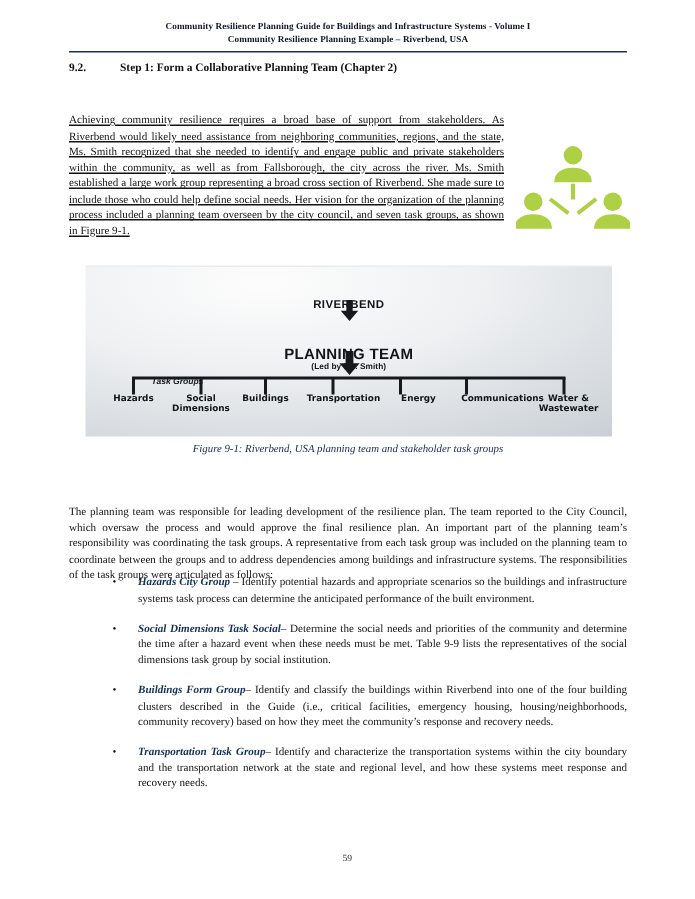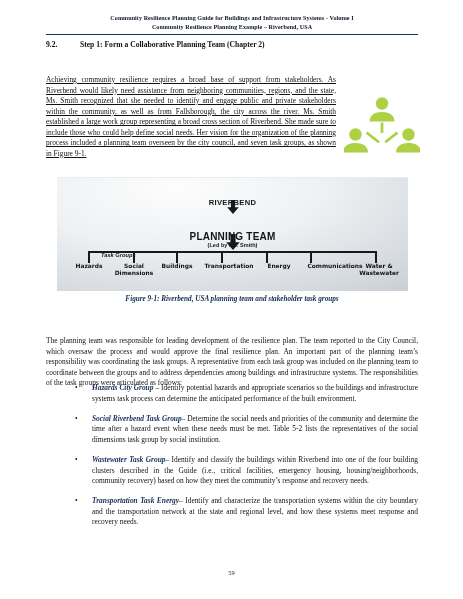--- a/index.html
+++ b/index.html
@@ -189,21 +189,21 @@
   }
 
   
   .fig-caption {
     position: absolute;
     left: 46px;
     top: 295px;
     width: 372px;
     text-align: center;
     font-style: italic;
-    font-weight: bold;
+    font-weight: normal;
     font-size: 7.2px;
     color: #102a4e;
   }
 
   
   .body-para {
     position: absolute;
     left: 46px;
     top: 336px;
     width: 372px;
@@ -341,27 +341,27 @@
 
   <div class="body-para">The planning team was responsible for leading development of the resilience plan. The team reported to the City Council, which oversaw the process and would approve the final resilience plan. An important part of the planning team’s responsibility was coordinating the task groups. A representative from each task group was included on the planning team to coordinate between the groups and to address dependencies among buildings and infrastructure systems. The responsibilities of the task groups were articulated as follows:</div>
 
   <div class="bullets">
     <div class="bullet">
       <span class="dot">•</span>
       <b>Hazards City Group</b><span> – Identify potential hazards and appropriate scenarios so the buildings and infrastructure systems task process can determine the anticipated performance of the built environment.</span>
     </div>
     <div class="bullet">
       <span class="dot">•</span>
-      <b>Social Riverbend Task Group</b><span>– Determine the social needs and priorities of the community and determine the time after a hazard event when these needs must be met. Table 5-2 lists the representatives of the social dimensions task group by social institution.</span>
+      <b>Social Dimensions Task Social</b><span>– Determine the social needs and priorities of the community and determine the time after a hazard event when these needs must be met. Table 9-9 lists the representatives of the social dimensions task group by social institution.</span>
     </div>
     <div class="bullet">
       <span class="dot">•</span>
-      <b>Wastewater Task Group</b><span>– Identify and classify the buildings within Riverbend into one of the four building clusters described in the Guide (i.e., critical facilities, emergency housing, housing/neighborhoods, community recovery) based on how they meet the community’s response and recovery needs.</span>
+      <b>Buildings Form Group</b><span>– Identify and classify the buildings within Riverbend into one of the four building clusters described in the Guide (i.e., critical facilities, emergency housing, housing/neighborhoods, community recovery) based on how they meet the community’s response and recovery needs.</span>
     </div>
     <div class="bullet">
       <span class="dot">•</span>
-      <b>Transportation Task Energy</b><span>– Identify and characterize the transportation systems within the city boundary and the transportation network at the state and regional level, and how these systems meet response and recovery needs.</span>
+      <b>Transportation Task Group</b><span>– Identify and characterize the transportation systems within the city boundary and the transportation network at the state and regional level, and how these systems meet response and recovery needs.</span>
     </div>
   </div>
 
   <div class="page-number">59</div>
 
 </div>
 
 </body></html>

